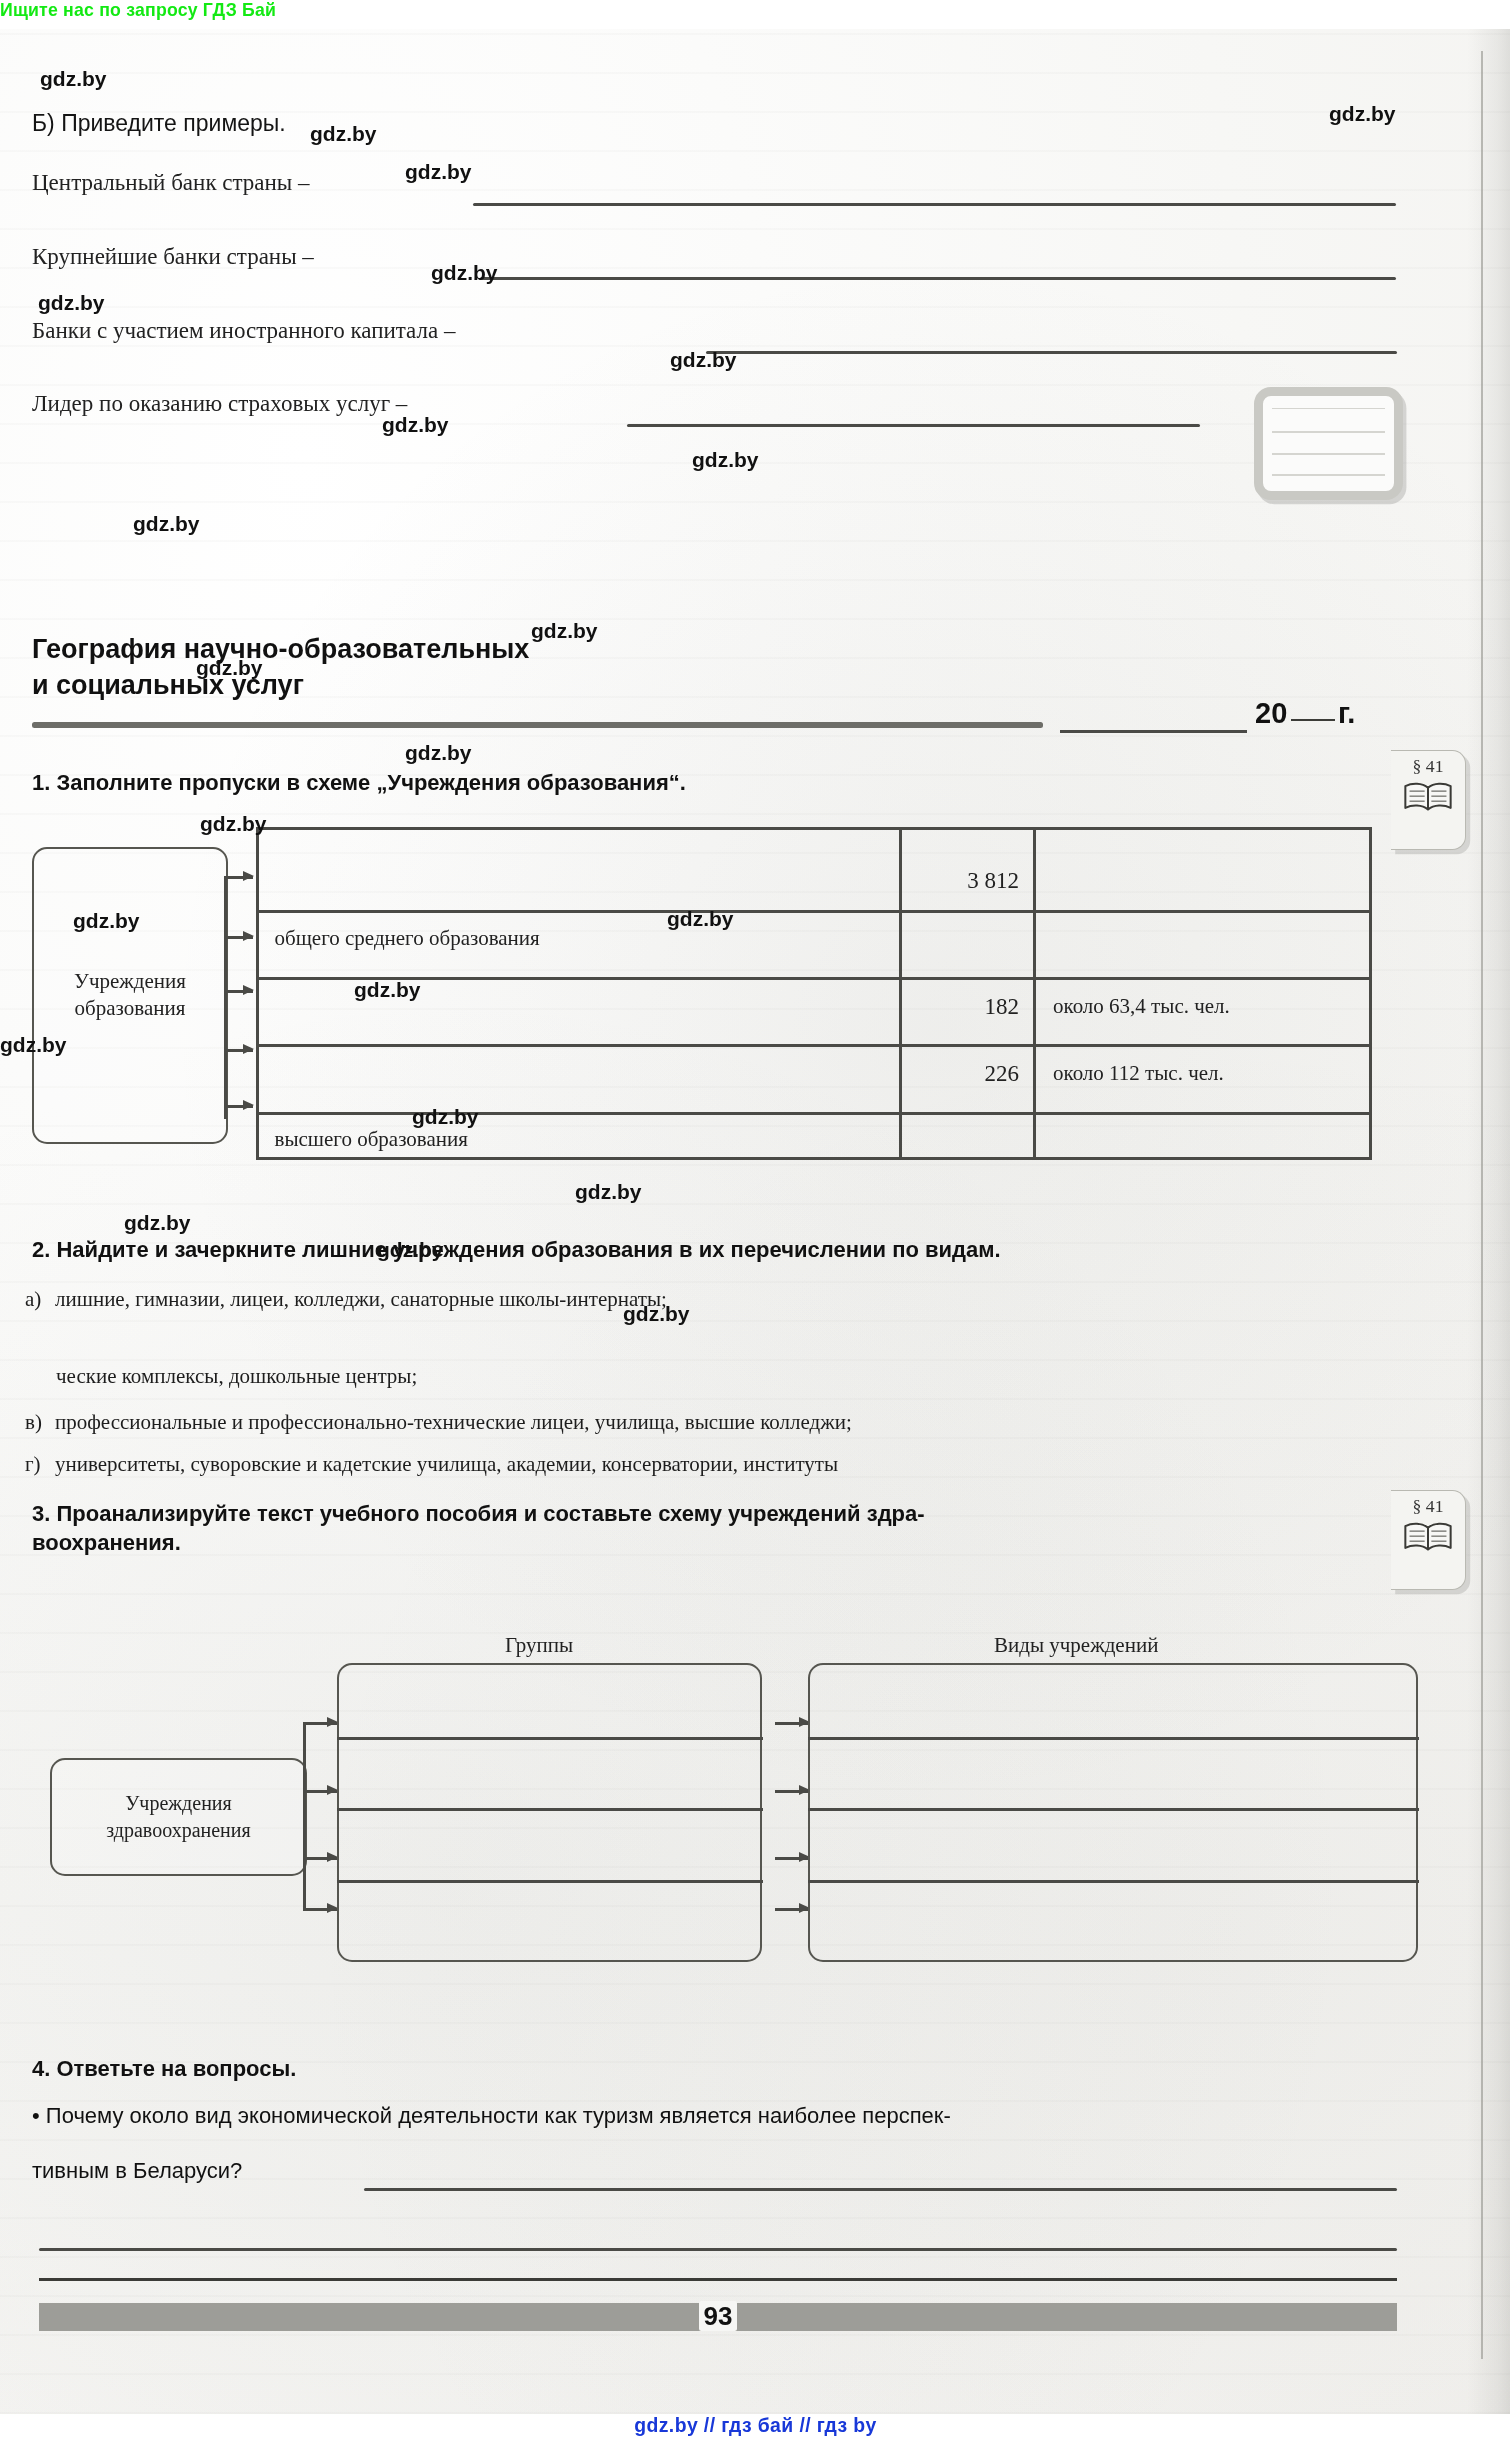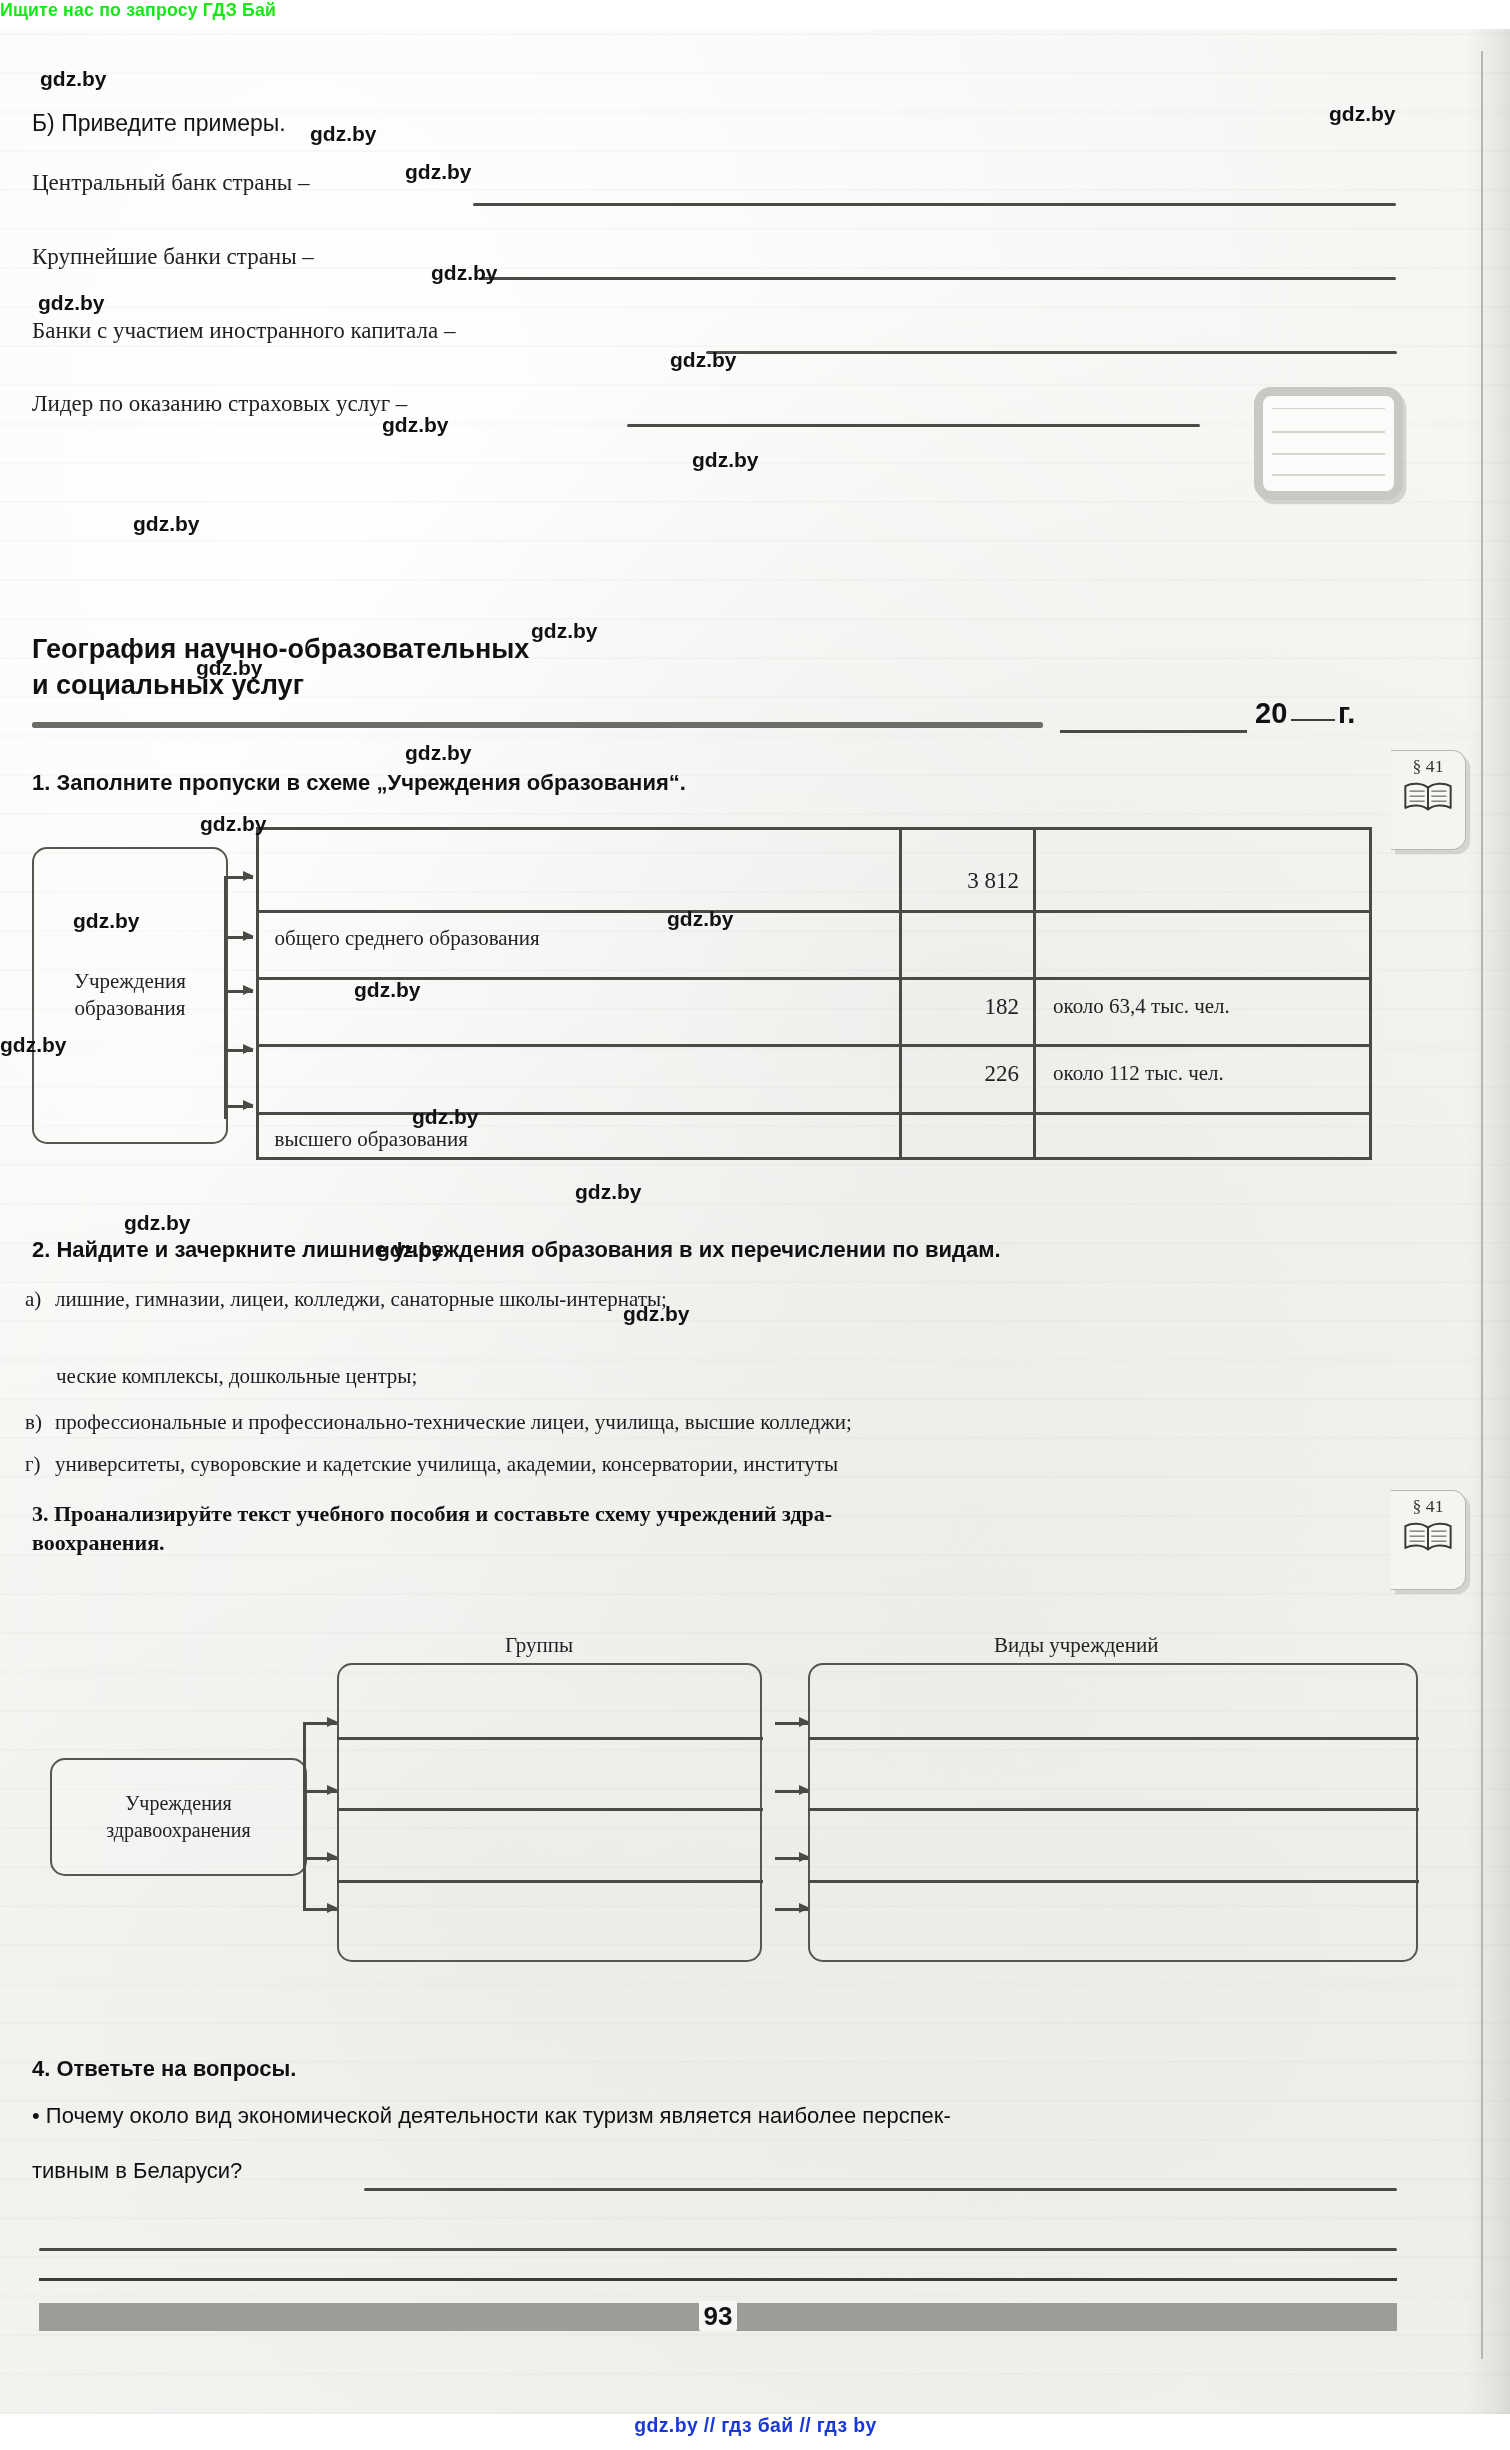--- a/index.html
+++ b/index.html
@@ -277,21 +277,21 @@
   </div>
 
   <div class="li" style="left:25px;top:1379px;">
     <span class="mk">в)</span><span>профессиональные и профессионально-технические лицеи, училища, высшие колледжи;</span>
   </div>
 
   <div class="li" style="left:25px;top:1421px;">
     <span class="mk">г)</span><span>университеты, суворовские и кадетские училища, академии, консерватории, институты</span>
   </div>
 
-  <div class="ex" style="left:32px;top:1470px;width:1331px;font-family:Liberation Serif, serif;">
+  <div class="ex" style="left:32px;top:1470px;width:1331px;">
     <div>
       <b>3.</b>
       <span>Проанализируйте текст учебного пособия и составьте схему учреждений здра-</span>
     </div>
     <div>воохранения.</div>
   </div>
 
   <div class="tab" style="left:1391px;top:1461px;">
     <span class="num">§ 41</span>
     <svg width="52" height="34" viewBox="0 0 62 40">

